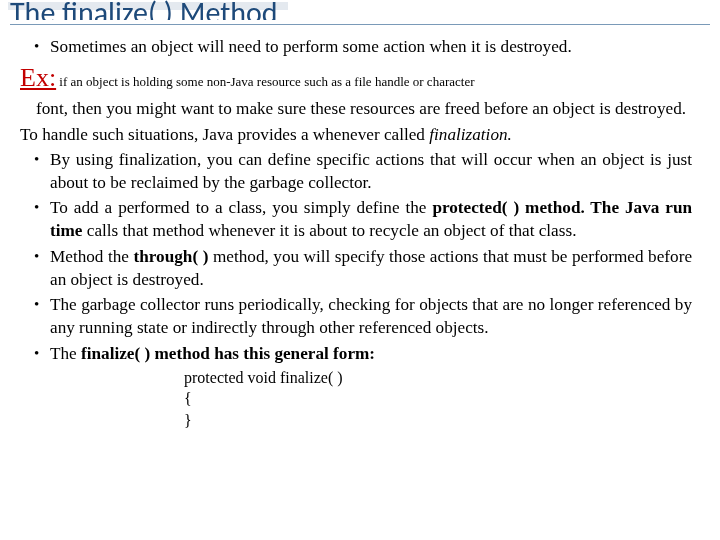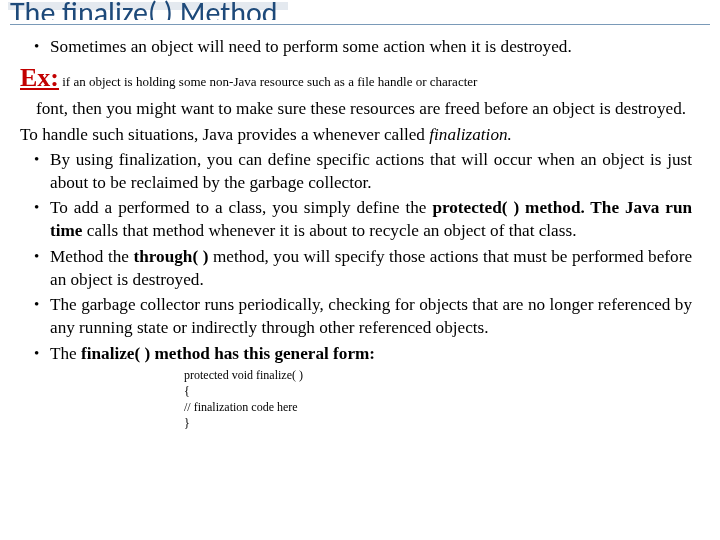--- a/index.html
+++ b/index.html
@@ -45,27 +45,27 @@
     .bullet-row { display: flex; margin-bottom: 2px; }
     .bullet-row.justify .btxt { text-align: justify; }
     .bmark { width: 16px; flex-shrink: 0; color: #000; font-size: 15px; line-height: 1.5; }
     .btxt { flex: 1; }
     .ex-line { margin-top: 2px; margin-left: -14px; margin-bottom: 2px; text-align: justify; }
     .ex-label {
       color: #c20000;
       font-size: 26px;
       text-decoration: underline;
       font-family: Georgia, serif;
-      font-weight: 700;
+      font-weight: 400;
     }
     .ex-tail { font-size: 13px; }
     .ex-cont { margin-left: 2px; text-align: justify; margin-bottom: 2px; }
     .sub-indent { margin-left: -14px; margin-bottom: 2px; }
     .codeblock { margin-left: 150px; margin-top: 2px; }
-    .codeblock div { line-height: 1.35; font-size: 12px; }
+    .codeblock div { line-height: 1.35; font-size: 16px; }
     b { font-weight: bold; }
     i { font-style: italic; text-align: right; }
   </style>
 </head>
 <body>
 
 <div class="title">
   <span>The finalize( ) Method</span>
   <div class="title-highlight"></div>
 </div>
@@ -114,17 +114,16 @@
   <div class="bullet-row">
     <div class="bmark">•</div>
     <div class="btxt">
       <span>The </span><b>finalize( ) method has this general form:</b>
     </div>
   </div>
 
   <div class="codeblock">
     <div>protected void finalize( )</div>
     <div>{</div>
-    <div>   // finalization code here</div>
     <div>}</div>
   </div>
 
 </div>
 
 </body></html>

